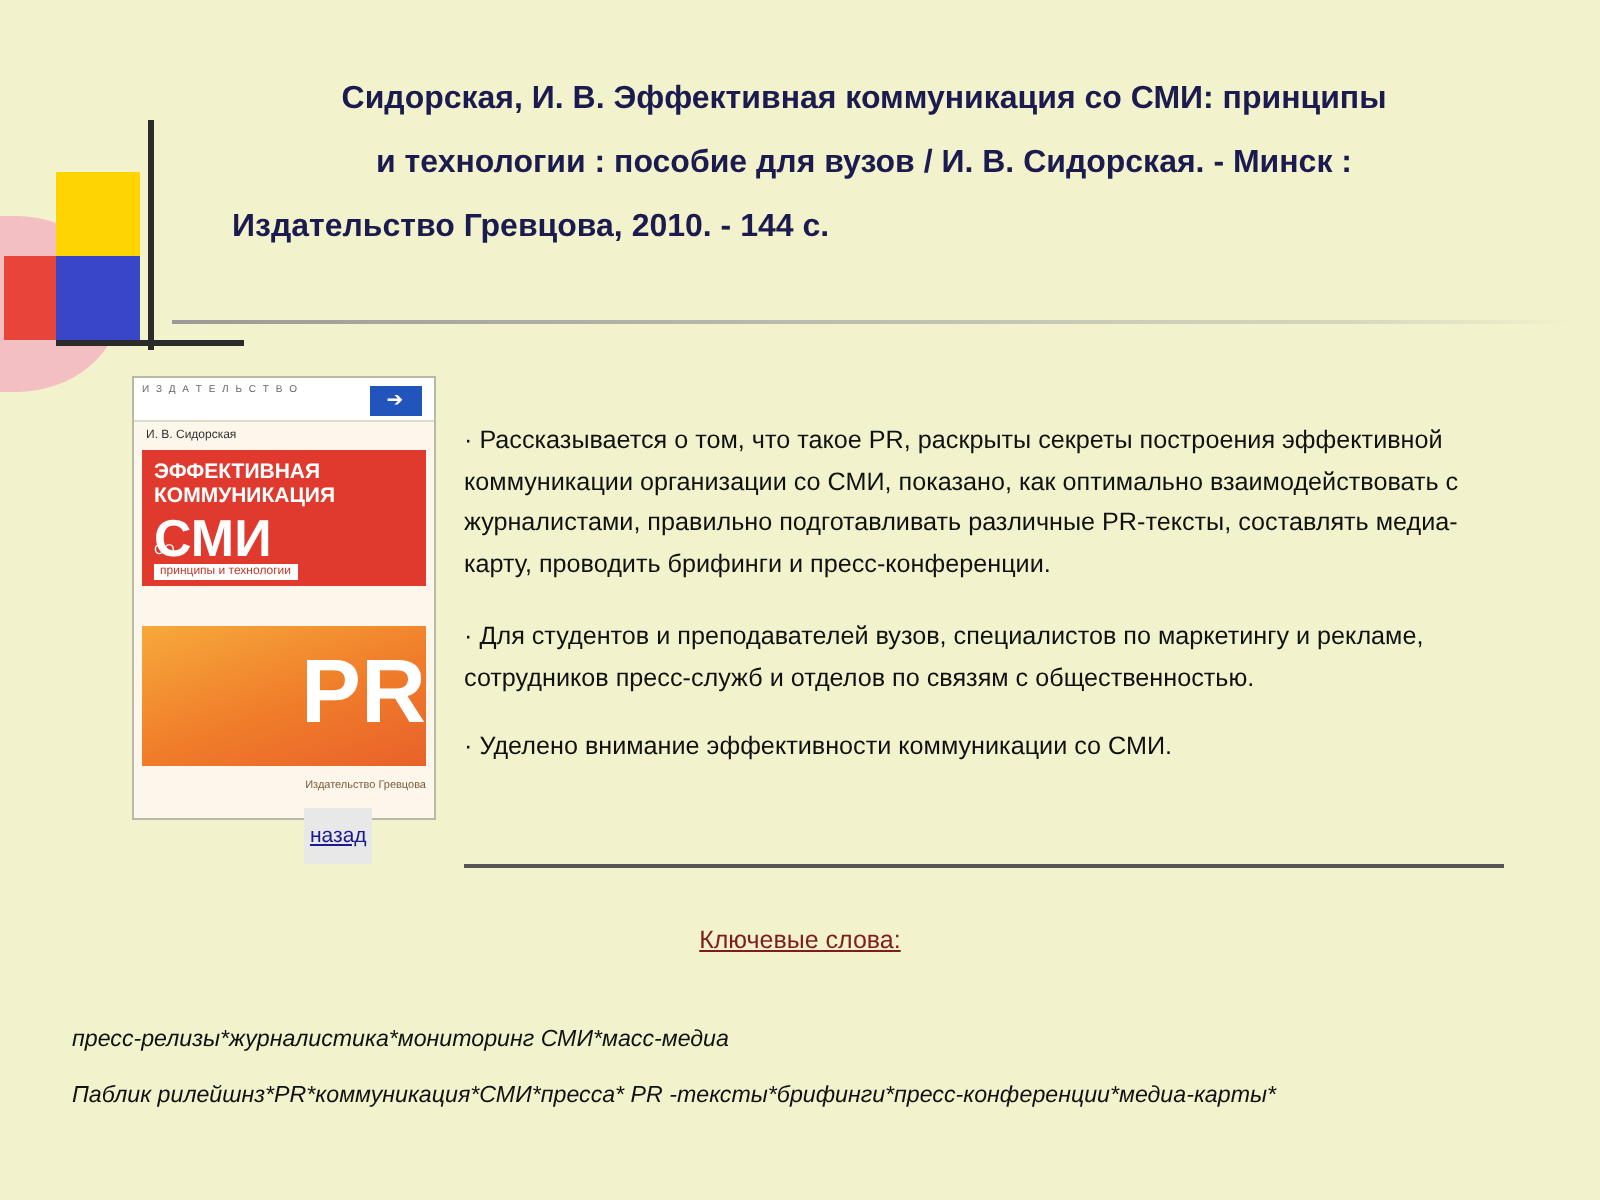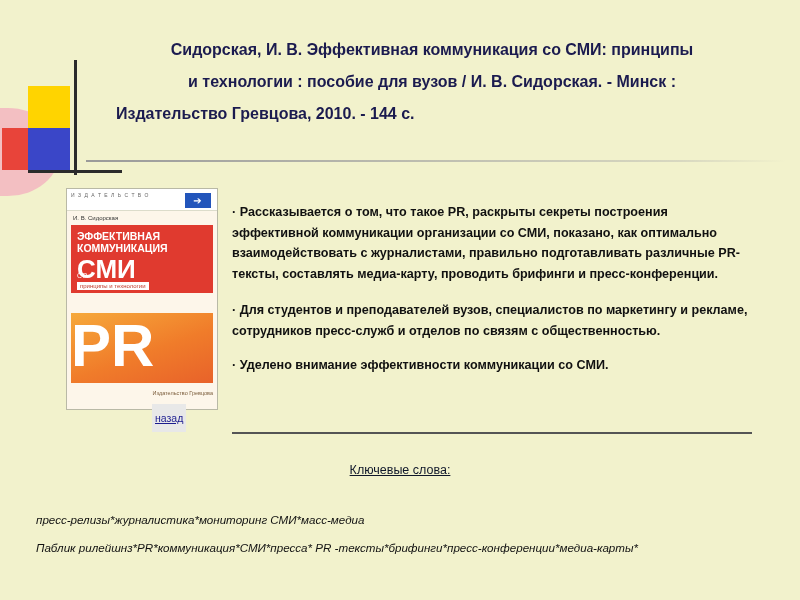--- a/index.html
+++ b/index.html
@@ -166,24 +166,24 @@
     color: #c0392b;
     padding: 1px 3px;
   }
   .cover .pr {
     position: absolute;
     left: 4px; top: 124px;
     right: 4px;
     bottom: 26px;
     background: linear-gradient(160deg, #f6a93b 0%, #f07c2a 55%, #e8622a 100%);
     color: #ffffff;
-    font-size: 60px;
+    font-size: 45px;
     font-weight: bold;
     line-height: 66px;
-    text-align: left;
+    text-align: right;
     overflow: hidden;
   }
   .cover .footer {
     position: absolute;
     left: 4px; right: 4px; bottom: 4px;
     height: 20px;
     background: #fdf6ea;
     font-size: 5.5px;
     color: #7a5c3a;
     text-align: right;
@@ -207,43 +207,42 @@
   .body-text {
     position: absolute;
     left: 232px;
     top: 198px;
     width: 520px;
     font-size: 12.6px;
     color: #111;
     line-height: 20.5px;
   }
   .body-text p {
-    margin: 4px 0 14px 0;
+    margin: 12px 0 14px 0;
     text-indent: 0;
-    font-weight: bold;
   }
   .body-text p.p1 { margin-bottom: 16px; }
 
   .hr-main {
     position: absolute;
     left: 232px;
     top: 432px;
     width: 520px;
     height: 2px;
     background: #555;
   }
 
   
   .kw-title {
     position: absolute;
     left: 0; right: 0;
     top: 463px;
     text-align: center;
     font-size: 12.5px;
-    color: #0f172a;
+    color: #7f1d1d;
     text-decoration: underline;
   }
   .kw-body {
     position: absolute;
     left: 36px;
     top: 506px;
     width: 730px;
     font-size: 11.6px;
     font-style: italic;
     color: #111;

